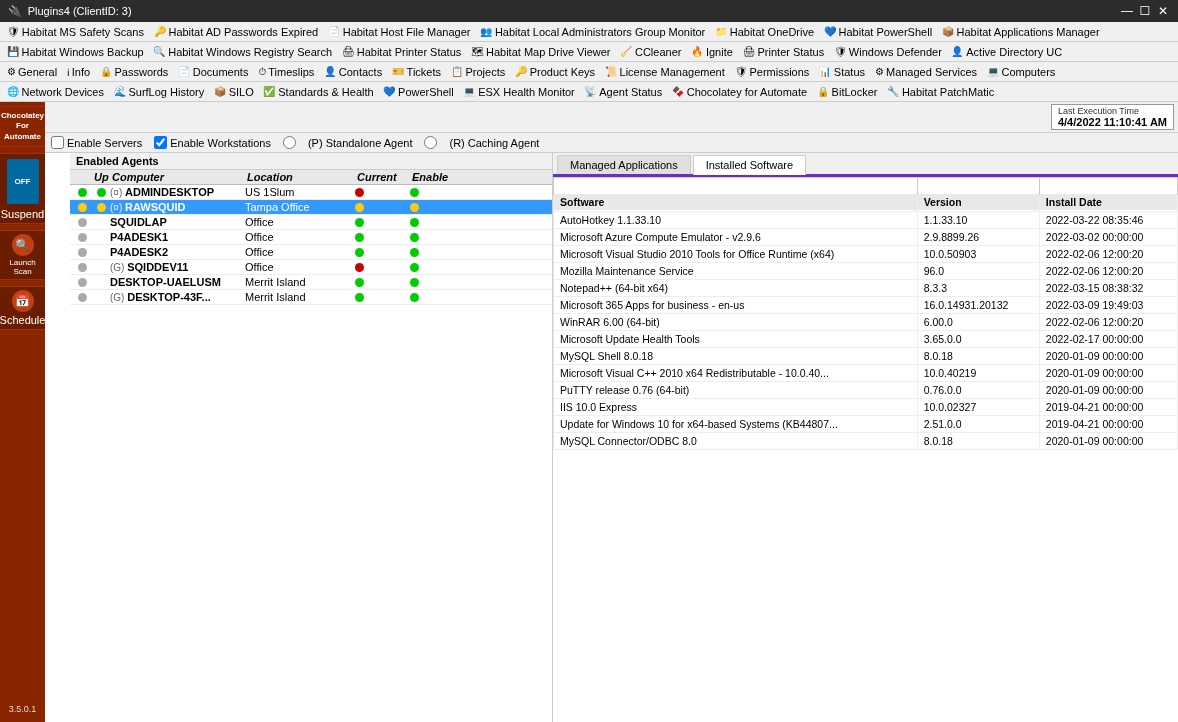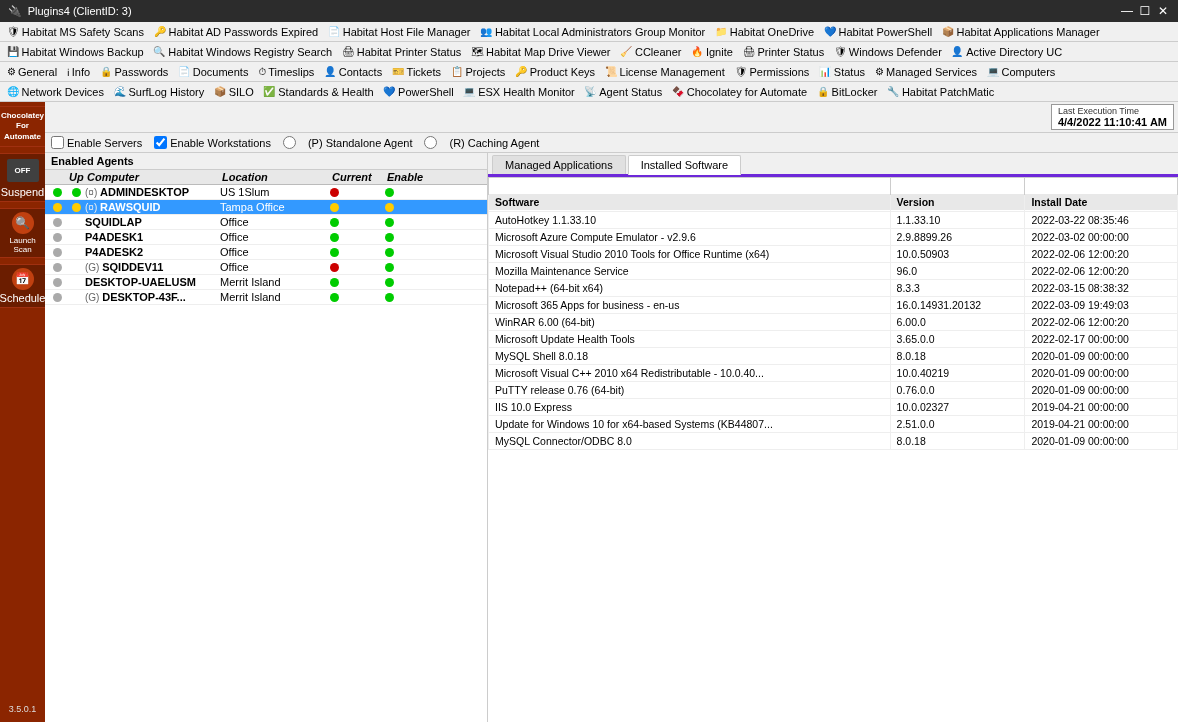--- a/index.html
+++ b/index.html
@@ -109,25 +109,25 @@
       gap: 2px;
     }
     .sidebar-btn .icon-circle {
       width: 22px; height: 22px;
       border-radius: 50%;
       background: #c04010;
       display: flex; align-items: center; justify-content: center;
       font-size: 12px;
     }
     .suspend-toggle {
-      background: #404040;
+      background: #0369a1;
       color: #fff;
       font-size: 8px;
       font-weight: bold;
-      padding: 7px 8px;
+      padding: 18px 8px;
       border-radius: 2px;
       margin: 2px 0;
     }
     .sidebar-version {
       color: #ddd;
       font-size: 9px;
       margin-top: auto;
       padding-bottom: 4px;
     }
 
@@ -169,26 +169,27 @@
 
     
     .split-panel {
       display: flex;
       flex: 1;
       overflow: hidden;
     }
 
     
     .agents-panel {
-      width: 443px;
+      width: 508px;
       background: #fff;
       border-right: 1px solid #ccc;
       display: flex;
       flex-direction: column;
       overflow: hidden;
+      padding-left: 25px;
     }
     .agents-header {
       background: #f0f0f0;
       border-bottom: 1px solid #ccc;
       padding: 2px 6px;
       font-weight: bold;
       font-size: 11px;
     }
     .agents-table { flex: 1; overflow-y: auto; }
     .agents-col-header {

